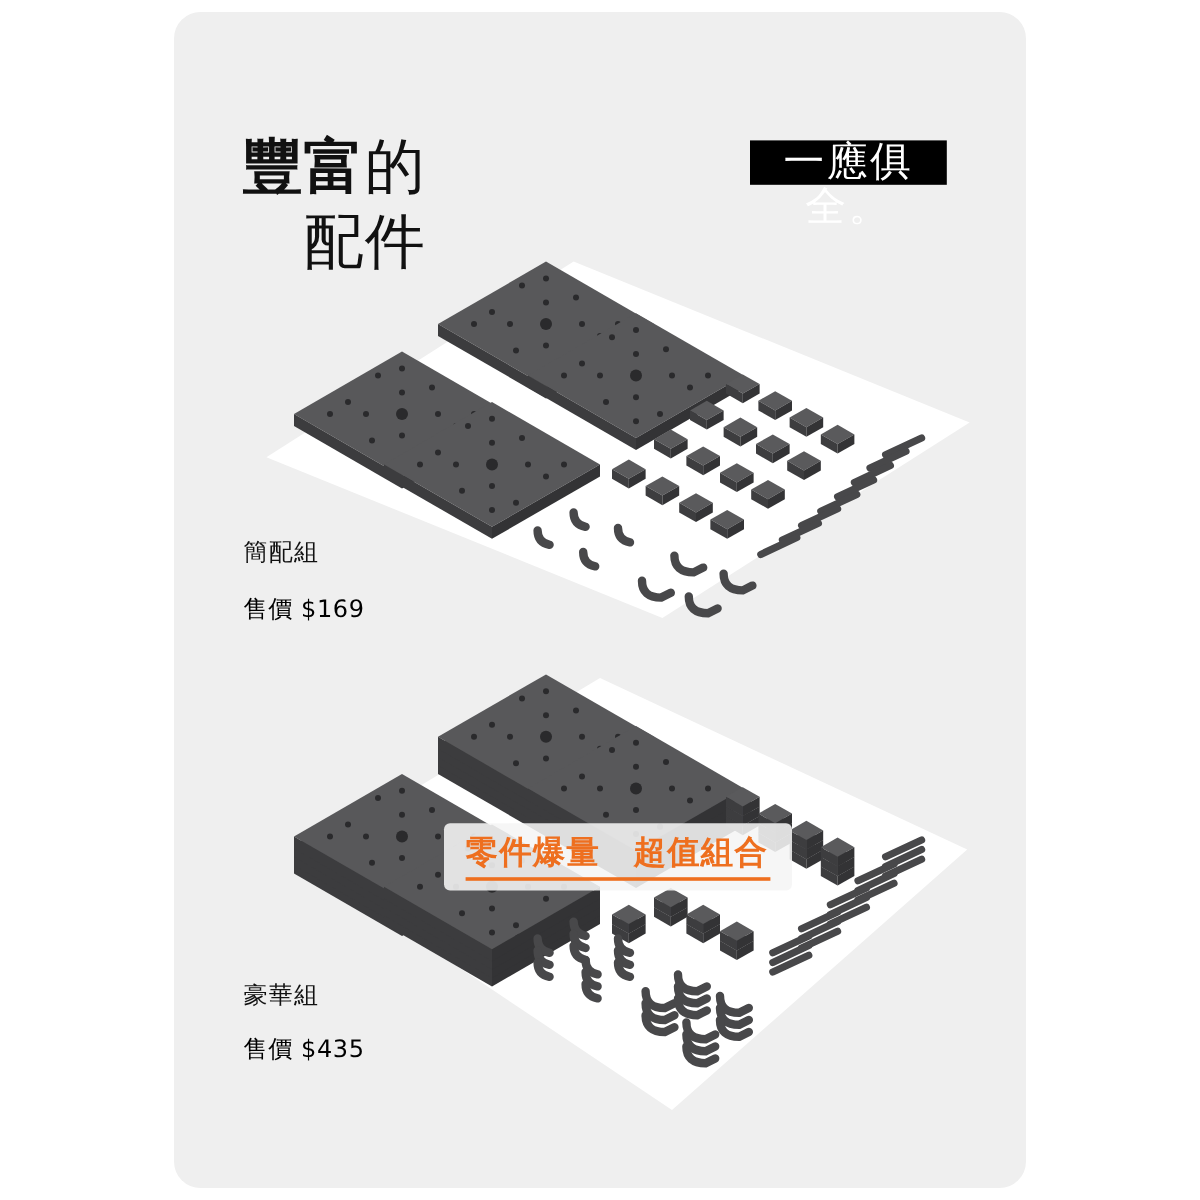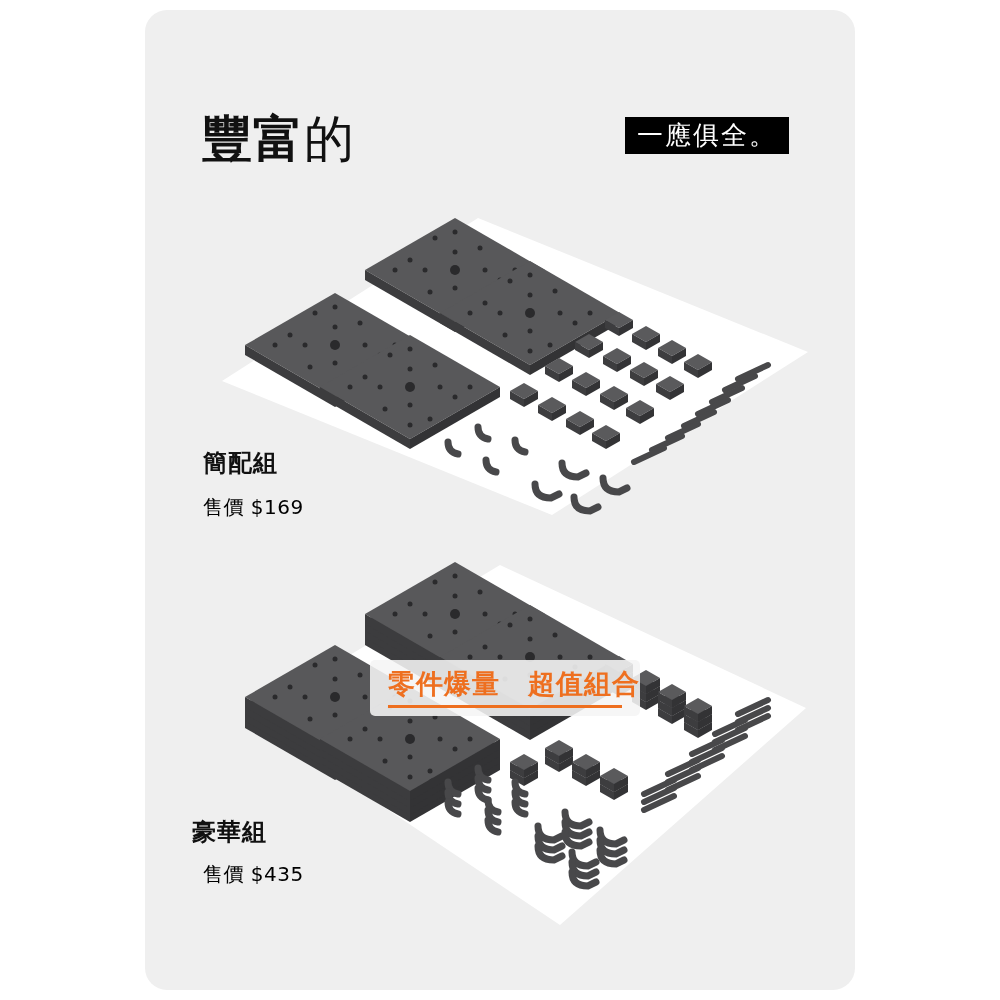--- a/index.html
+++ b/index.html
@@ -11,45 +11,46 @@
     position:absolute; left:145px; top:10px; width:710px; height:980px;
     background:#efefef; border-radius:22px;
   }
   .title {
     position:absolute; left:202px; top:108px; font-size:50px; line-height:62px; color:#111;
     letter-spacing:1px; margin:0; font-weight:normal;text-align:right;
   }
   .title .bold { font-weight:bold; }
   .badge {
     position:absolute; left:625px; top:117px; width:164px; height:37px; background:#000;
-    color:#fff; font-size:26px; line-height:37px; text-align:center; letter-spacing:2px;
+    color:#fff; font-size:34px; line-height:37px; text-align:center; letter-spacing:2px;
     font-weight:300;
   }
-  .set-name { position:absolute; font-size:24px; font-weight:bold; color:#111; letter-spacing:1px; }
+  .set-name { position:absolute; font-size:20px; font-weight:normal; color:#111; letter-spacing:1px; }
   .set-price { position:absolute; font-size:20px; color:#000000; letter-spacing:0.5px; }
   svg.scene { position:absolute; left:0; top:0; }
   .promo {
-    position:absolute; left:370px; top:660px; width:270px; height:56px;
-    background:rgba(245,245,245,0.88); border-radius:5px;
+    position:absolute; left:370px; top:686px; width:270px; height:56px;
+    background:rgba(245,245,245,0.88); border-radius:5px;padding-left:20px;
   }
   .promo-text {
     position:absolute; left:18px; top:6px; font-size:27px; font-weight:bold; color:#ee6f1f;
     letter-spacing:1px; white-space:nowrap;
   }
   .promo-underline {
     position:absolute; left:18px; right:18px; top:45px; height:3px; background:#ee6f1f;
   }
 </style>
 </head>
 <body>
 
 <div class="card"></div>
 
 <h1 class="title">
   <span class="bold">豐富</span><span>的</span><br>
+  <span>配件</span>
 </h1>
 
 <div class="badge">一應俱全。</div>
 
 <svg class="scene" width="1000" height="1000" viewBox="0 0 1000 1000">
   <defs>
     <g id="plate">
 
       <polygon points="0,30 90,-22 180,30 90,82" fill="#58585a"></polygon>
       <polygon points="0,30 90,82 90,92 0,40" fill="#3c3c3e"></polygon>
@@ -236,17 +237,17 @@
 <div class="set-price" style="left:203px; top:494px;">
   <span>售價</span>
   <span>$169</span>
 </div>
 
 <div class="promo">
   <div class="promo-text">零件爆量　超值組合</div>
   <div class="promo-underline"></div>
 </div>
 
-<div class="set-name" style="left:192px; top:816px;">豪華組</div>
+<div class="set-name" style="left:203px; top:816px;">豪華組</div>
 <div class="set-price" style="left:203px; top:861px;">
   <span>售價</span>
   <span>$435</span>
 </div>
 
 </body></html>

